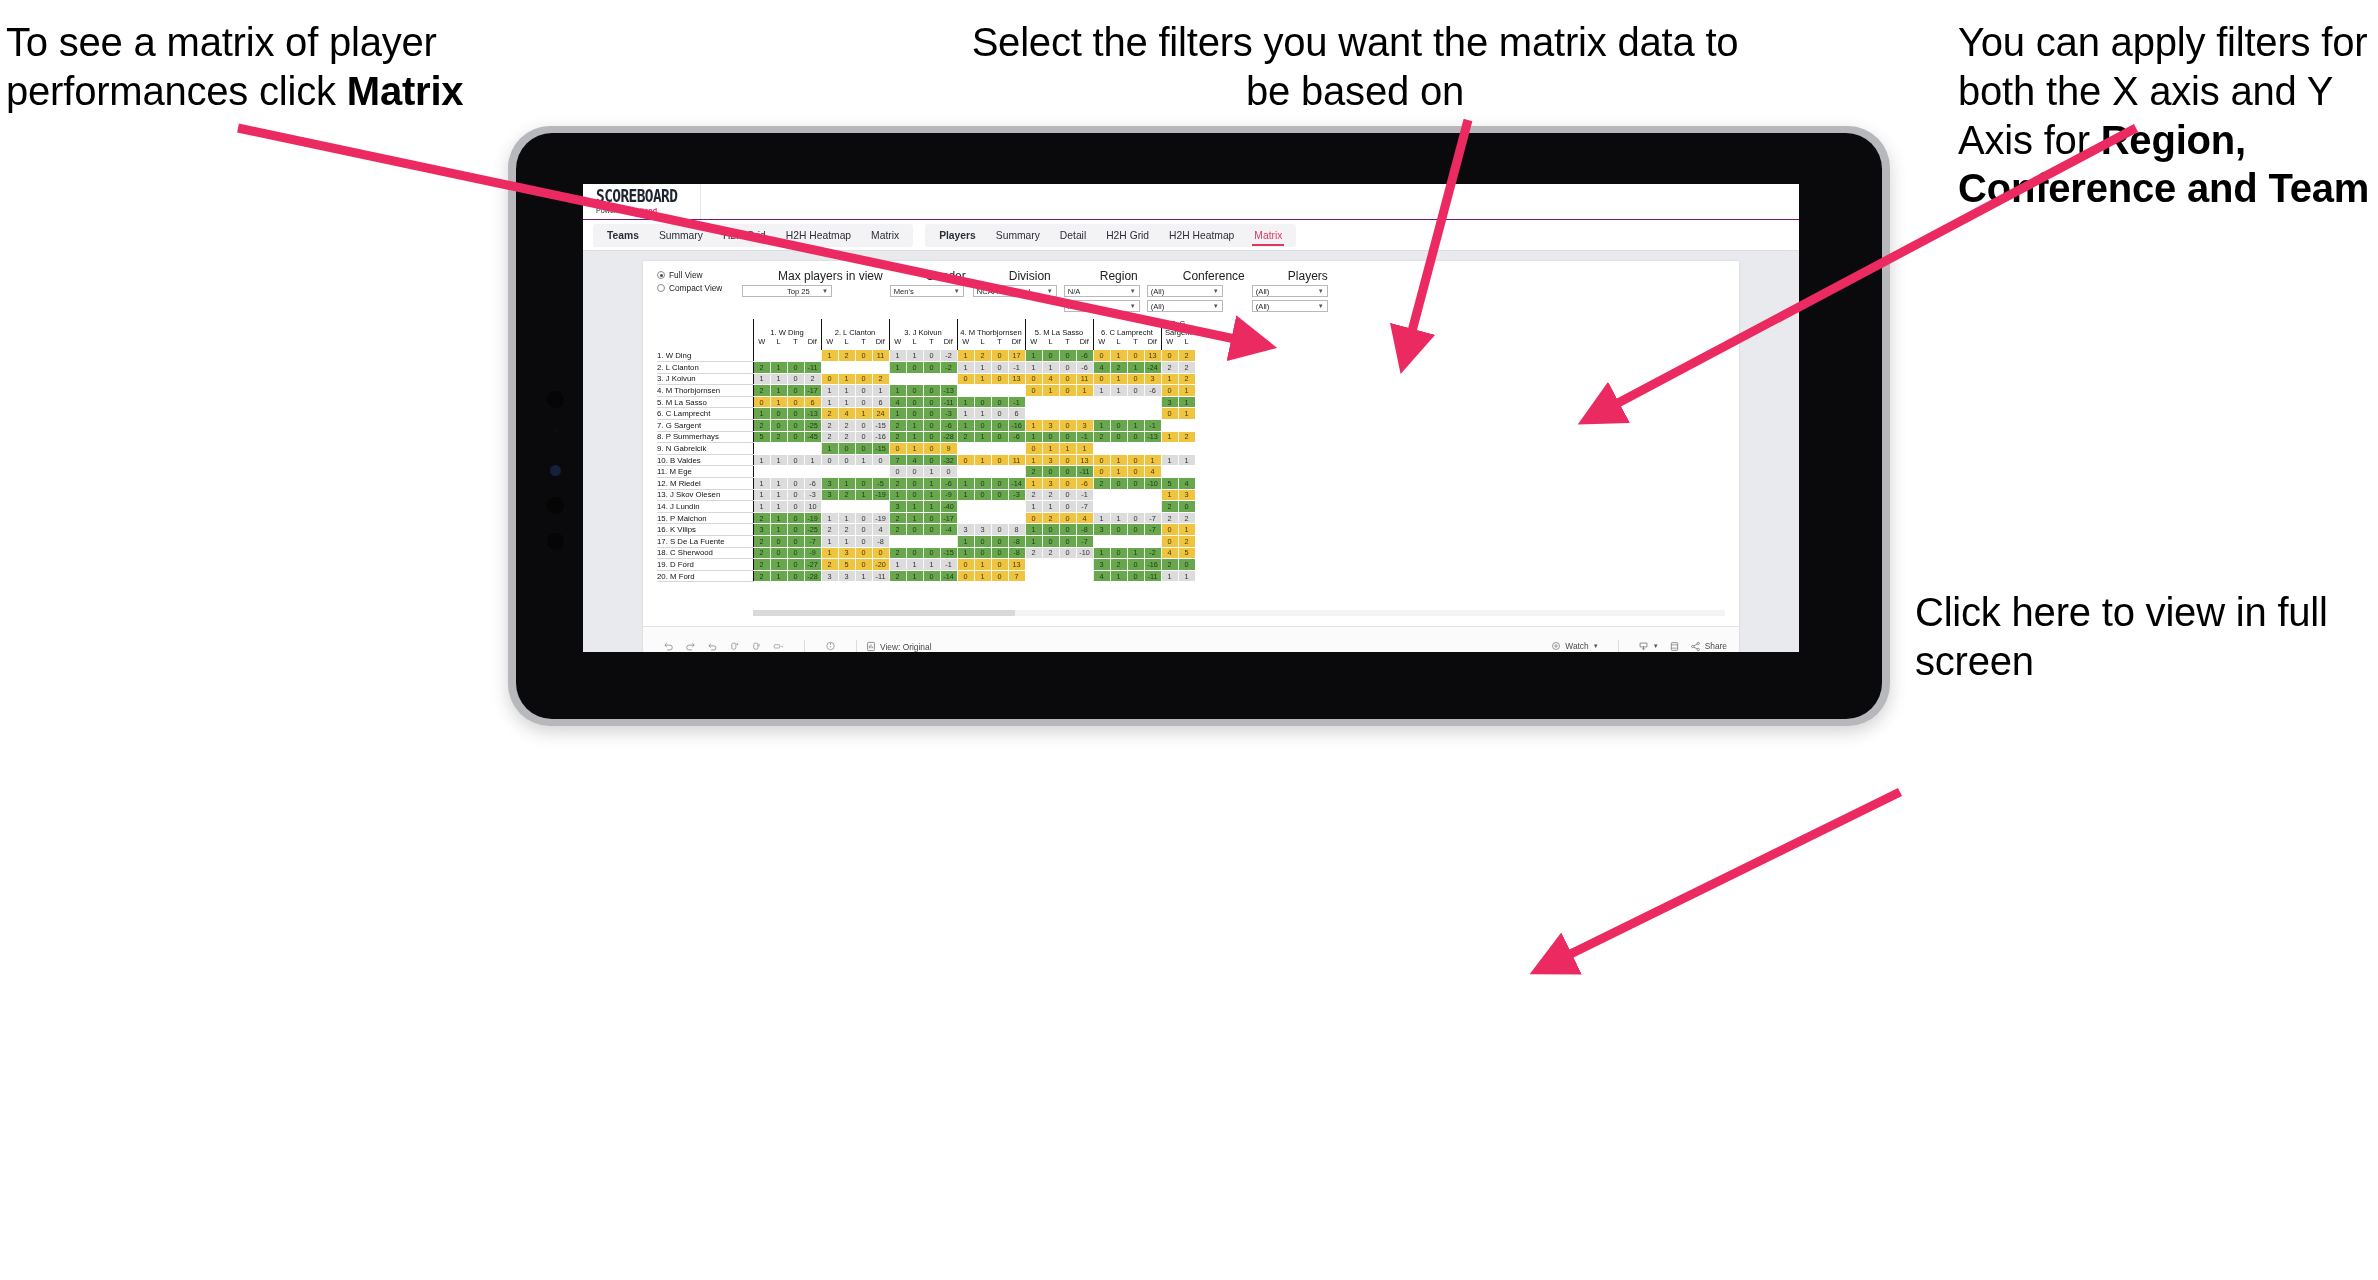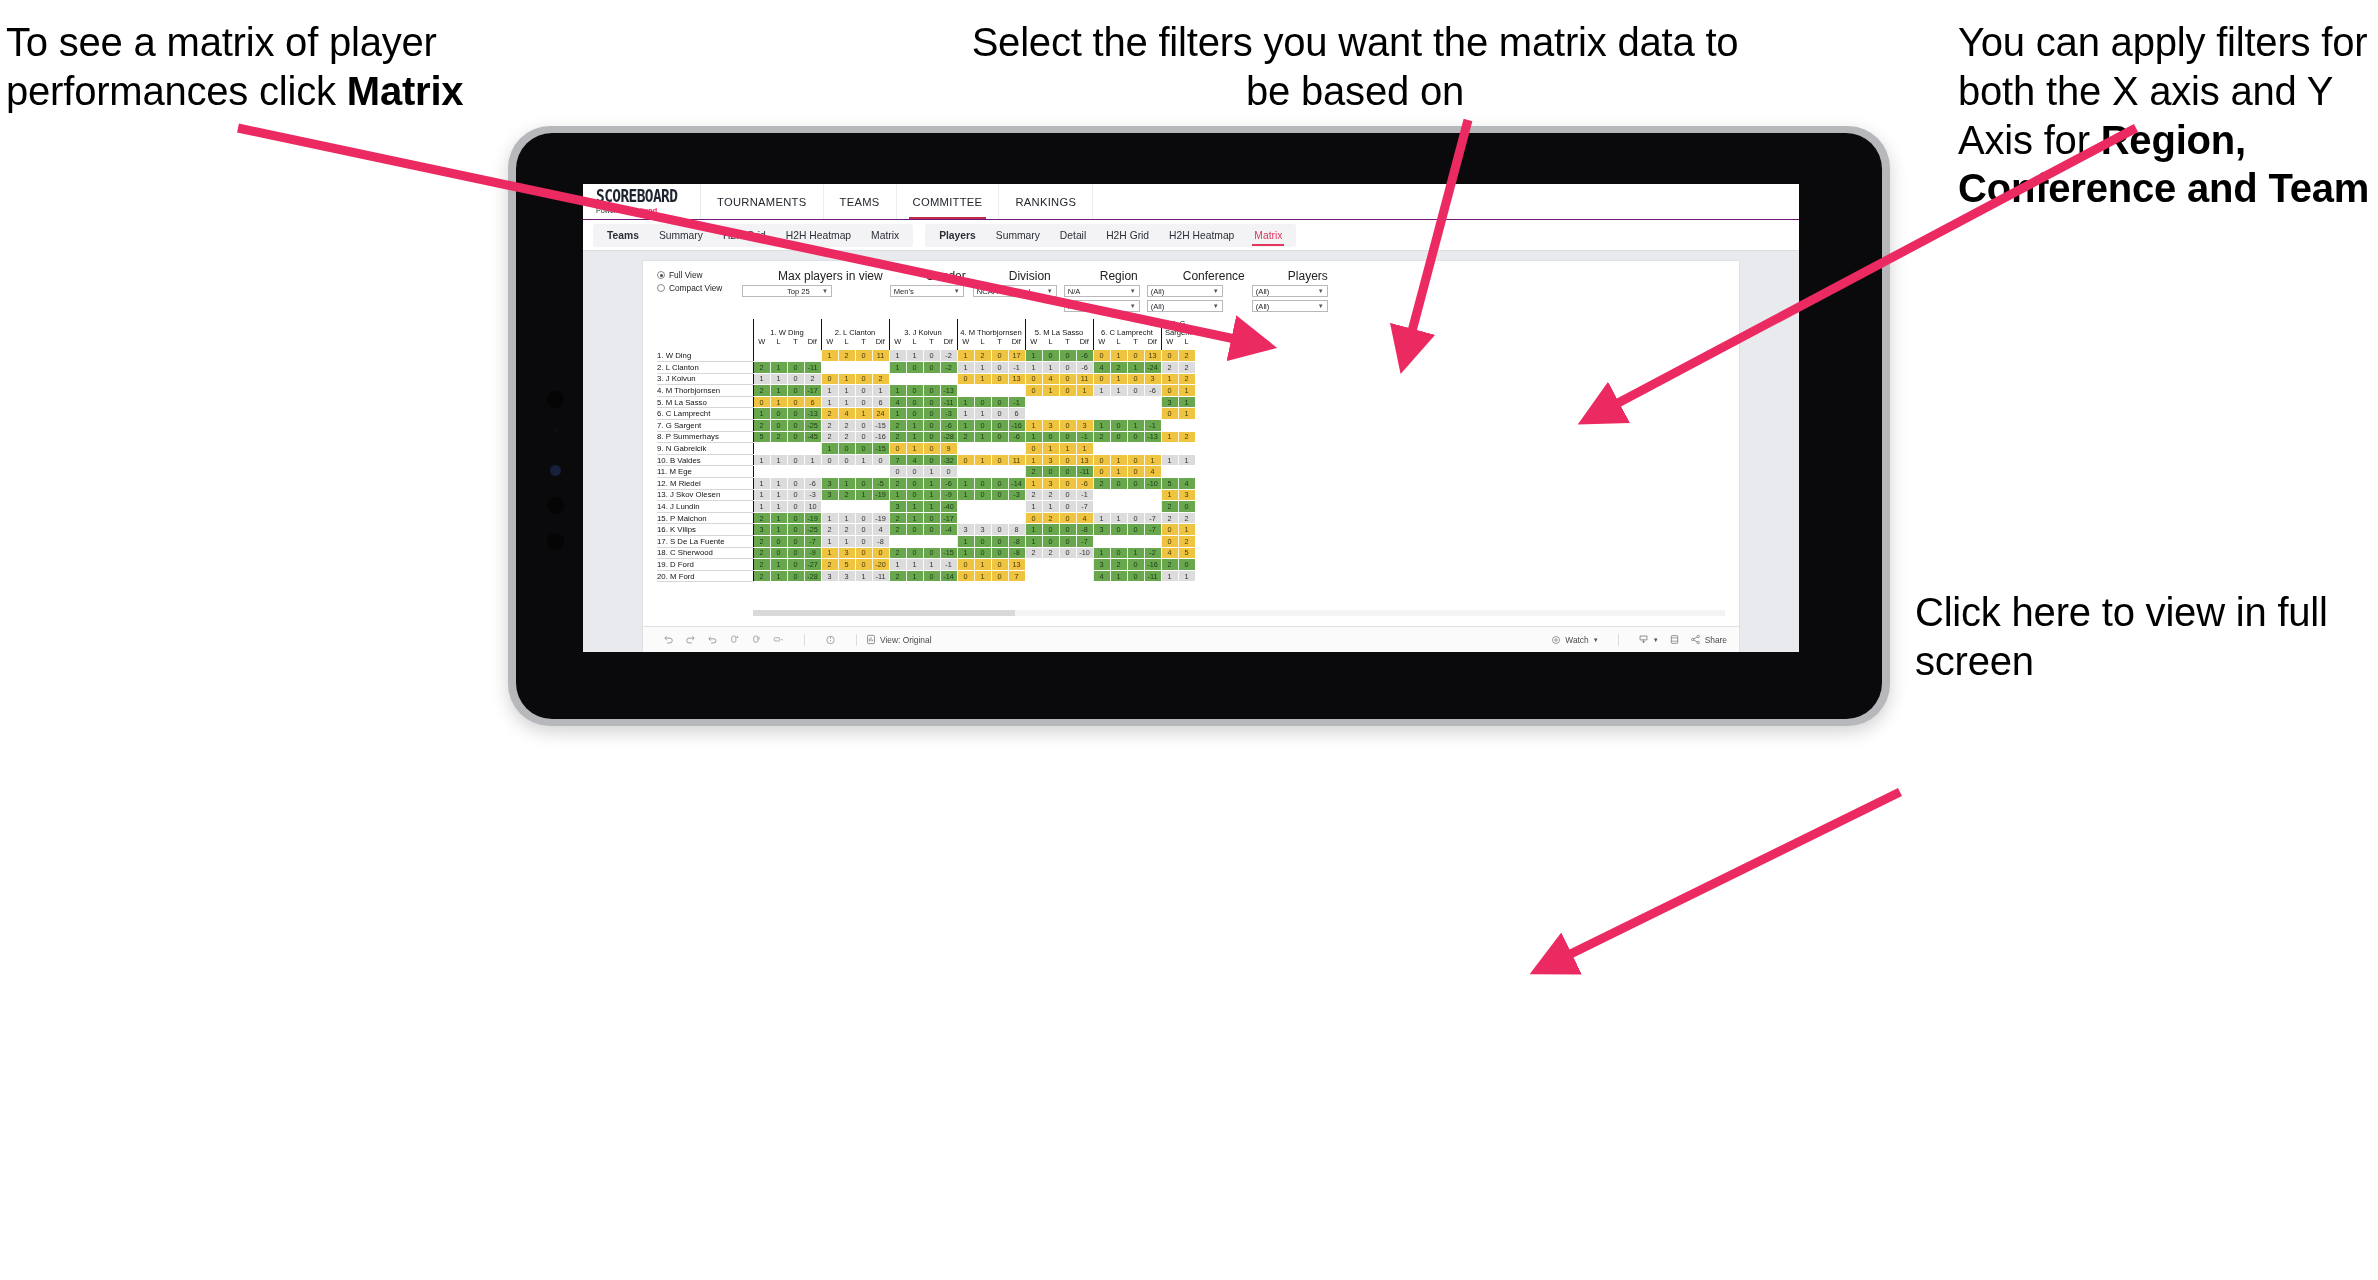--- a/index.html
+++ b/index.html
@@ -174,21 +174,21 @@
   .tailcol { width:22px; }
   .scrollbar {
     position:absolute; left:110px; right:14px; bottom:10px; height:6px;
     background:#f4f4f4;
   }
   .scrollthumb { width:27%; height:100%; background:#d9d9d9; }
 
   
   .viz-toolbar {
     height:26px; border-top:1px solid #e2e2e4; background:#fbfbfb;
-    display:flex; align-items:center; padding:0 12px;
+    display:flex; align-items:flex-end; padding:0 12px;
     font-size:8.4px; color:#5c5c5c;
   }
   .tb-icons { display:flex; align-items:center; gap:11px; margin-left:8px; }
   .tb-i { width:11px; height:11px; display:flex; align-items:center; justify-content:center; color:#8b8b8b; }
   .tb-sep { width:1px; height:12px; background:#dcdcdc; margin:0 9px; }
   .tb-txt { display:flex; align-items:center; gap:4px; color:#4a4a4a; }
   .tb-right { margin-left:auto; display:flex; align-items:center; gap:10px; }
   svg.ic { display:block; }
 </style>
 </head>
@@ -211,26 +211,20 @@
     <div class="cam cam4"></div>
     <div class="cam cam5"></div>
   </div>
 
   <div class="tab-screen">
 
     <div class="app-header">
       <div class="logo-box">
         <div class="logo-main">SCOREBOARD</div>
         <div class="logo-sub"><span>Powered by </span><span class="brand">clippd</span></div>
-      </div>
-      <div class="top-nav">
-        <div class="tn">TOURNAMENTS</div>
-        <div class="tn">TEAMS</div>
-        <div class="tn active">COMMITTEE</div>
-        <div class="tn">RANKINGS</div>
       </div>
     </div>
 
     <div class="subtab-bar">
       <div class="subgroup">
         <div class="st head">Teams</div>
         <div class="st">Summary</div>
         <div class="st">H2H Grid</div>
         <div class="st">H2H Heatmap</div>
         <div class="st">Matrix</div>

